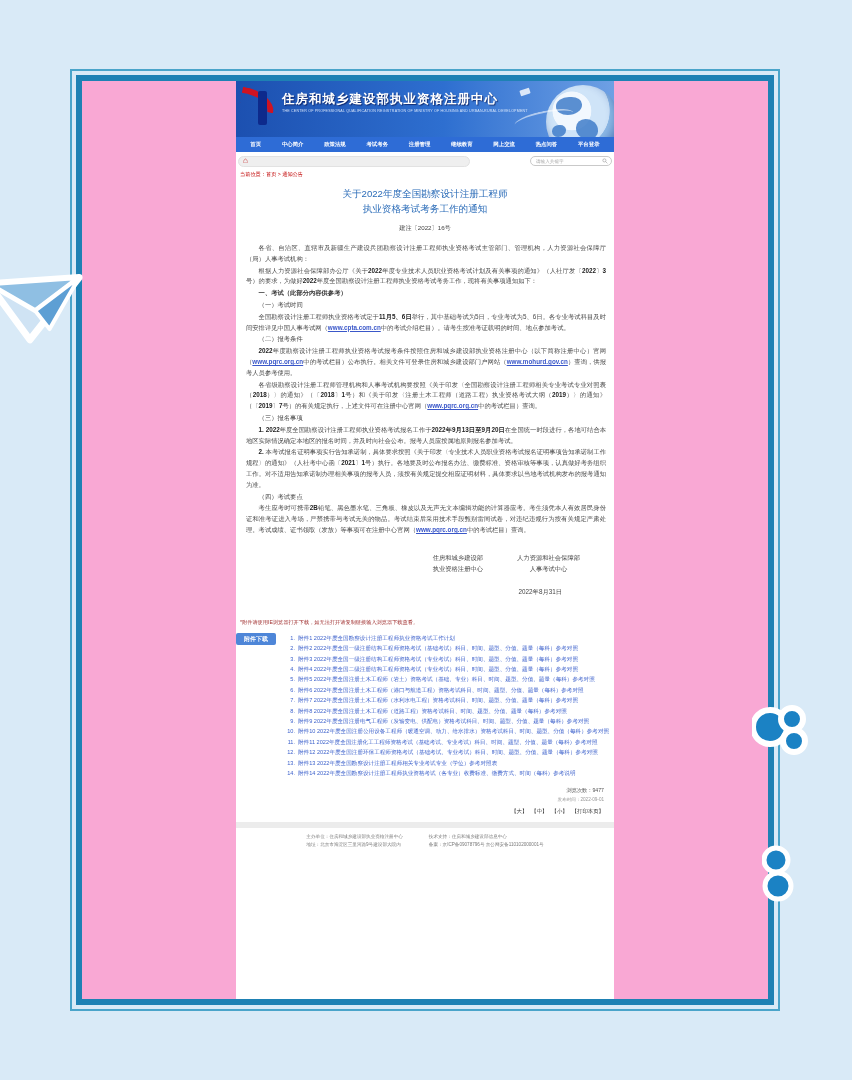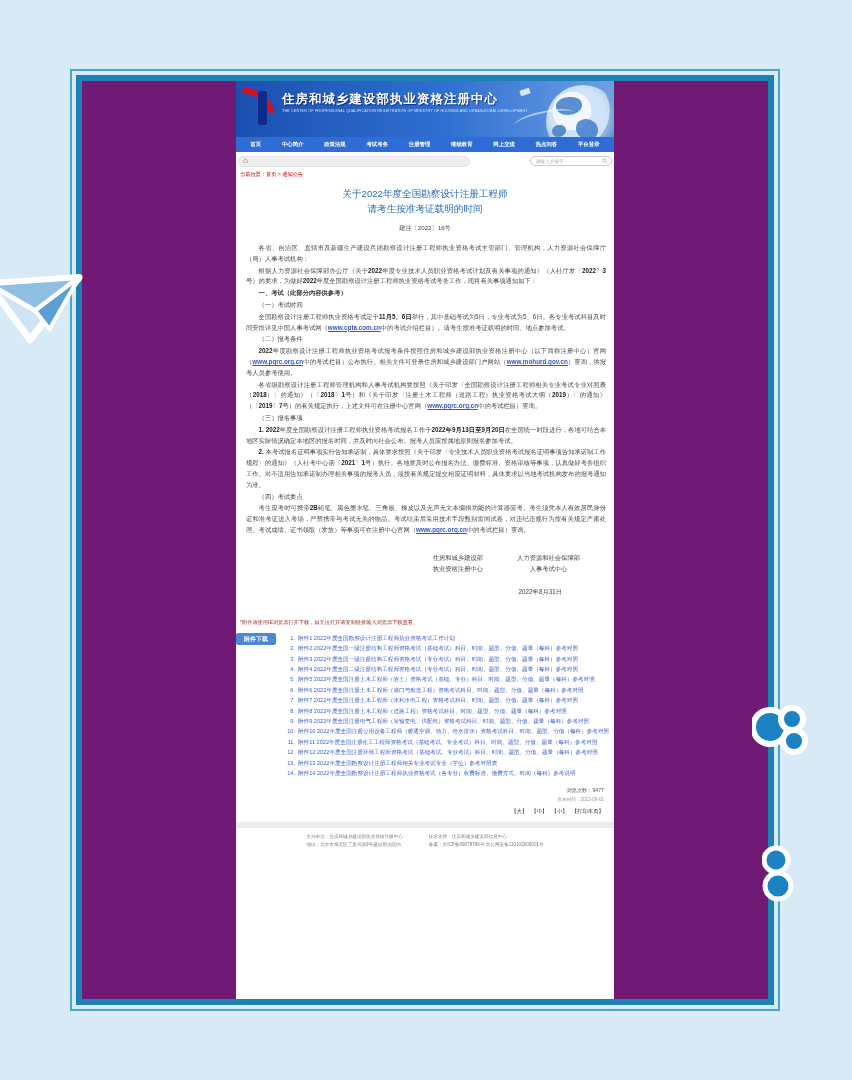--- a/index.html
+++ b/index.html
@@ -1,20 +1,20 @@
 <!DOCTYPE html>
 <html><head>
 <meta charset="utf-8">
 <style>
   html,body{margin:0;padding:0;background:#d9eaf7;}
   *{box-sizing:border-box;font-family:"Liberation Sans","DejaVu Sans",sans-serif;}
   .stage{position:relative;width:852px;height:1080px;background:#d9eaf7;overflow:hidden;}
   
   .frame-outer{position:absolute;left:70px;top:69px;width:710px;height:942px;border:2px solid #4aa4ca;}
-  .frame-inner{position:absolute;left:76px;top:75px;width:698px;height:930px;border:6px solid #1e81b4;background:#701a75;}
+  .frame-inner{position:absolute;left:76px;top:75px;width:698px;height:930px;border:6px solid #1e81b4;background:#f9a8d4;}
   .site{width:378px;height:100%;margin:0 auto;overflow:hidden;background:#fff;}
   
   .banner{position:relative;height:56px;background:linear-gradient(90deg,#1c50b0,#2e6fd0 55%,#6ea0e4);overflow:hidden;}
   .globe{position:absolute;right:-6px;top:4px;width:74px;height:74px;border-radius:50%;
          background:radial-gradient(circle at 35% 35%, #f2f8fe 0 28%, #cfe4f8 29% 55%, #8db9e6 56% 75%, #4d86cc 76% 100%);
          box-shadow:inset -4px -6px 10px rgba(20,60,140,.45);}
   .globe-land{position:absolute;border-radius:50% 40% 55% 45%;background:#3f7dc9;opacity:.85;}
   .swoosh{position:absolute;right:40px;top:30px;width:60px;height:16px;border-radius:50%;
           border-top:2px solid rgba(255,255,255,.55);transform:rotate(-12deg);}
   .logo{position:absolute;left:7px;top:6px;width:34px;height:40px;}
@@ -120,21 +120,21 @@
             <circle cx="4" cy="4" r="2.6" fill="none" stroke="#999" stroke-width="1"></circle>
             <line x1="6" y1="6" x2="9" y2="9" stroke="#999" stroke-width="1"></line>
           </svg>
         </div>
       </div>
 
       <div class="crumb-line">当前位置：首页 &gt; 通知公告</div>
 
       <div class="art-title">
         <div>关于2022年度全国勘察设计注册工程师</div>
-        <div>请考生按准考证载明的时间</div>
+        <div>执业资格考试考务工作的通知</div>
       </div>
       <div class="doc-num">建注〔2022〕16号</div>
 
       <div class="body-wrap" id="body-paras">
           <div class="para p"><span>各省、自治区、直辖市及新疆生产建设兵团勘察设计注册工程师执业资格考试主管部门、管理机构，人力资源社会保障厅（局）人事考试机构：</span></div>
           <div class="para p"><span>根据人力资源社会保障部办公厅《关于</span><span class="seg-b">2022</span><span>年度专业技术人员职业资格考试计划及有关事项的通知》（人社厅发〔</span><span class="seg-b">2022</span><span>〕</span><span class="seg-b">3</span><span>号）的要求，为做好</span><span class="seg-b">2022</span><span>年度全国勘察设计注册工程师执业资格考试考务工作，现将有关事项通知如下：</span></div>
           <div class="para h1"><span>一、考试（此部分内容供参考）</span></div>
           <div class="para h2"><span>（一）考试时间</span></div>
           <div class="para p"><span>全国勘察设计注册工程师执业资格考试定于</span><span class="seg-b">11月5、6日</span><span>举行，其中基础考试为5日，专业考试为5、6日。各专业考试科目及时间安排详见中国人事考试网（</span><span class="seg-l">www.cpta.com.cn</span><span>中的考试介绍栏目）。请考生按准考证载明的时间、地点参加考试。</span></div>
           <div class="para h2"><span>（二）报考条件</span></div>

